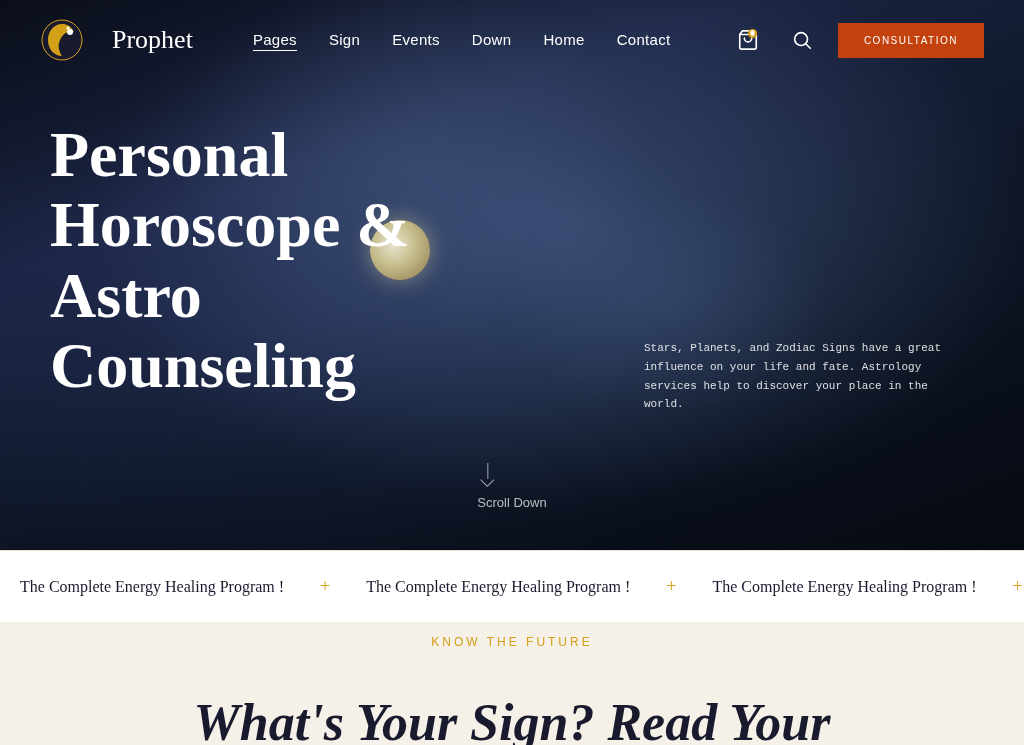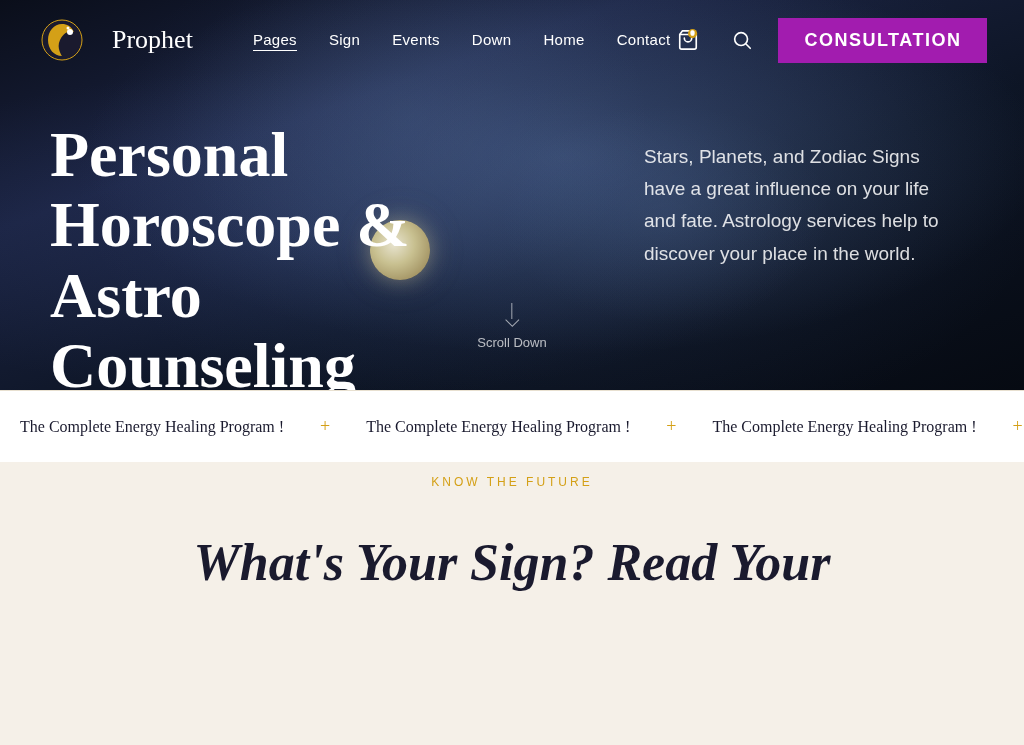--- a/index.html
+++ b/index.html
@@ -63,37 +63,37 @@
       border: none;
       cursor: pointer;
       color: #fff;
       display: flex;
       align-items: center;
       justify-content: center;
       width: 36px;
       height: 36px;
     }
     .consultation-btn {
-      background: #a21caf;
+      background: #c2410c;
       color: #fff;
       border: none;
       padding: 12px 26px;
-      font-size: 18px;
+      font-size: 10px;
       font-family: Arial, sans-serif;
-      font-weight: 700;
+      font-weight: 400;
       letter-spacing: 1.5px;
       text-transform: uppercase;
       cursor: pointer;
     }
 
     
     .hero {
       position: relative;
       width: 1024px;
-      height: 390px;
+      height: 550px;
       overflow: hidden;
     }
     .hero-bg {
       position: absolute;
       inset: 0;
       background:
         radial-gradient(ellipse at 55% 40%, rgba(100,130,180,0.35) 0%, transparent 60%),
         radial-gradient(ellipse at 30% 60%, rgba(60,80,140,0.25) 0%, transparent 50%),
         linear-gradient(160deg, #0a0e1a 0%, #1a2240 30%, #0d1525 60%, #060a12 100%);
     }
@@ -129,35 +129,35 @@
       color: #fff;
       font-size: 64px;
       font-family: 'Georgia', serif;
       font-weight: bold;
       line-height: 1.1;
       max-width: 400px;
     }
     .hero-desc {
       position: absolute;
       right: 60px;
-      bottom: 120px;
+      bottom: 136px;
       max-width: 320px;
       color: rgba(255,255,255,0.85);
-      font-size: 19px;
-      font-family: Liberation Sans, sans-serif;
+      font-size: 11px;
+      font-family: Liberation Mono, monospace;
       line-height: 1.7;
     }
     .scroll-down {
       position: absolute;
       bottom: 40px;
       left: 50%;
       transform: translateX(-50%);
       display: flex;
       flex-direction: column;
-      align-items: center;
+      align-items: flex-start;
       gap: 4px;
       color: rgba(255,255,255,0.7);
       font-size: 13px;
       font-family: Arial, sans-serif;
       cursor: pointer;
     }
     .scroll-arrow {
       width: 20px;
       height: 28px;
       display: flex;

